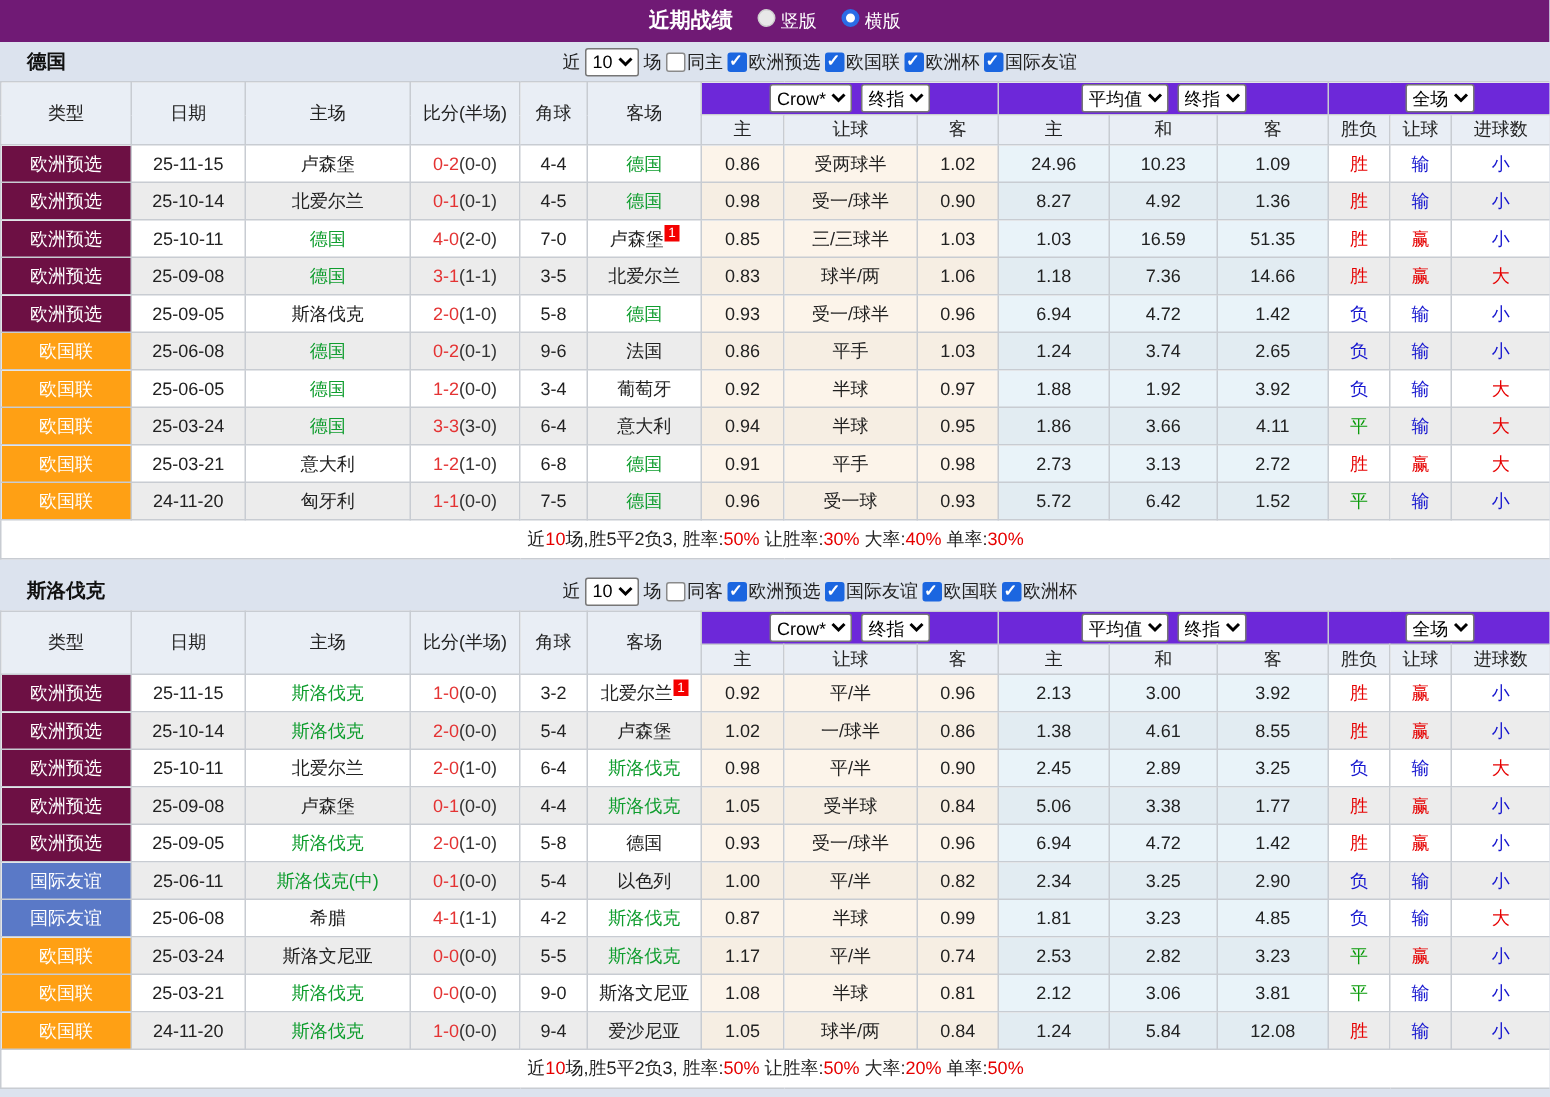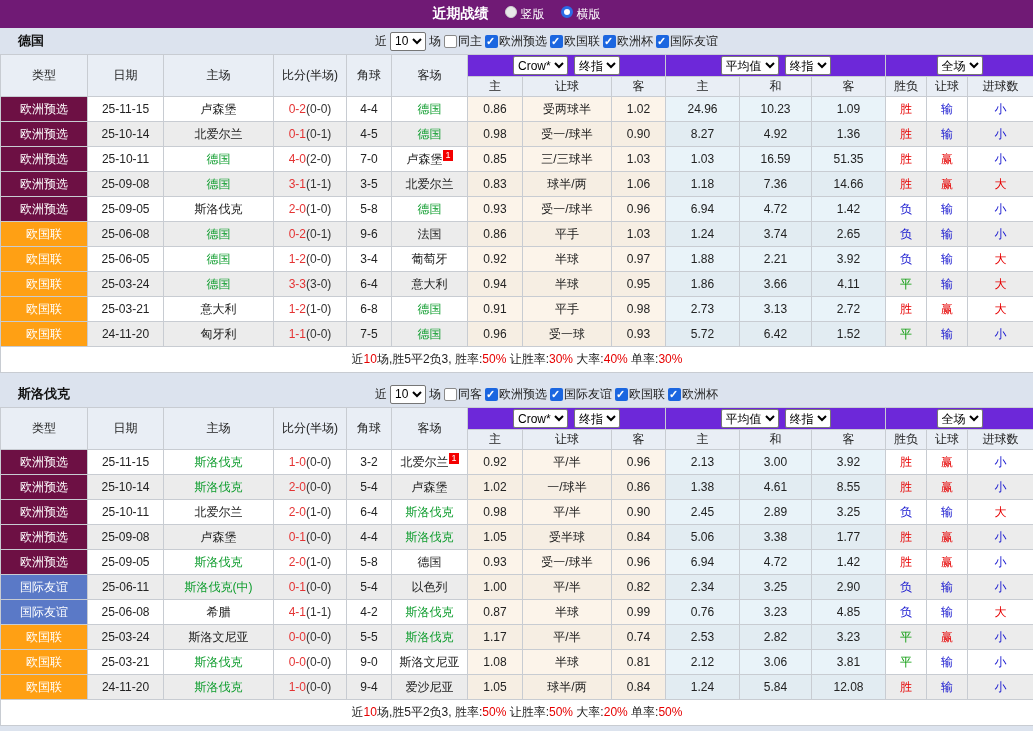--- a/index.html
+++ b/index.html
@@ -256,21 +256,21 @@
           <td class="type-cell" style="background: rgb(255, 160, 20);">欧国联</td>
           <td>25-06-05</td>
           <td class="team focus">德国</td>
           <td class="score"><span class="sc">1-2</span><span class="half">(0-0)</span></td>
           <td>3-4</td>
           <td class="team"><span>葡萄牙</span></td>
           <td class="crow">0.92</td>
           <td class="crow">半球</td>
           <td class="crow">0.97</td>
           <td class="avg">1.88</td>
-          <td class="avg">2.21</td>
+          <td class="avg">1.92</td>
           <td class="avg">3.92</td>
           <td class="res blue">负</td>
           <td class="res blue">输</td>
           <td class="res red">大</td>
         </tr>
         <tr>
           <td class="type-cell" style="background: rgb(255, 160, 20);">欧国联</td>
           <td>25-03-24</td>
           <td class="team focus">德国</td>
           <td class="score"><span class="sc">3-3</span><span class="half">(3-0)</span></td>
@@ -515,21 +515,21 @@
         <tr>
           <td class="type-cell" style="background: rgb(90, 121, 199);">国际友谊</td>
           <td>25-06-08</td>
           <td class="team">希腊</td>
           <td class="score"><span class="sc">4-1</span><span class="half">(1-1)</span></td>
           <td>4-2</td>
           <td class="team focus"><span>斯洛伐克</span></td>
           <td class="crow">0.87</td>
           <td class="crow">半球</td>
           <td class="crow">0.99</td>
-          <td class="avg">0.76</td>
+          <td class="avg">1.81</td>
           <td class="avg">3.23</td>
           <td class="avg">4.85</td>
           <td class="res blue">负</td>
           <td class="res blue">输</td>
           <td class="res red">大</td>
         </tr>
         <tr>
           <td class="type-cell" style="background: rgb(255, 160, 20);">欧国联</td>
           <td>25-03-24</td>
           <td class="team">斯洛文尼亚</td>

